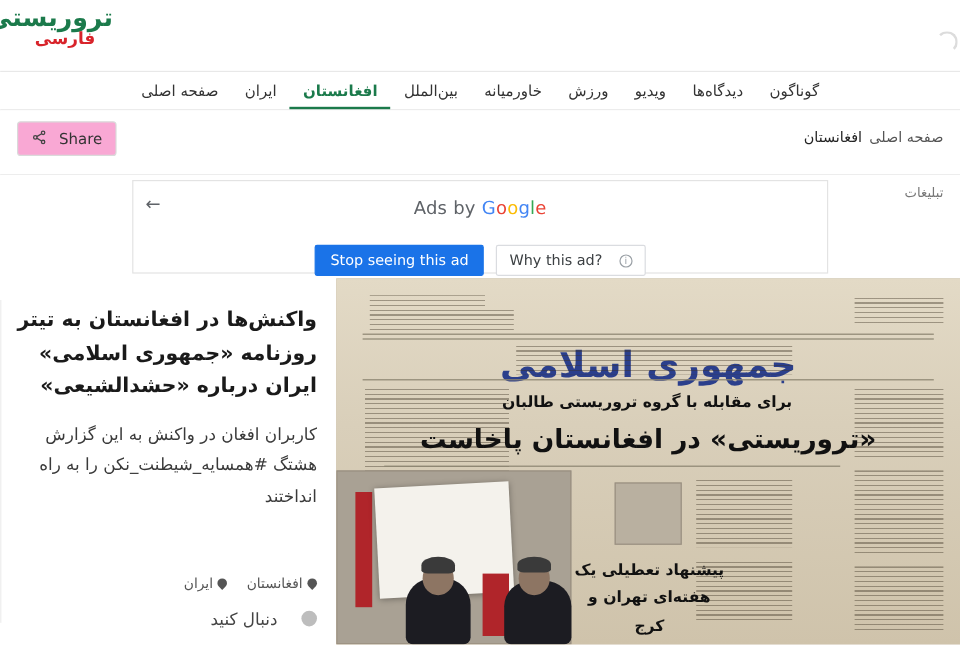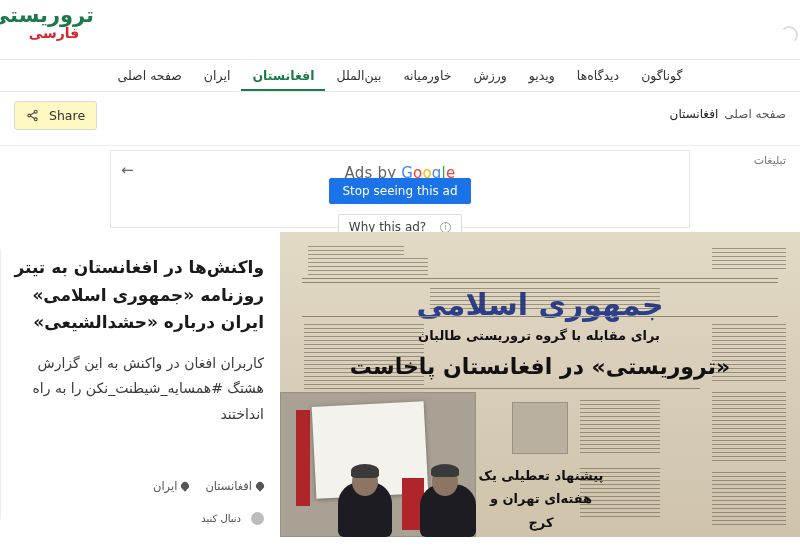--- a/index.html
+++ b/index.html
@@ -102,28 +102,28 @@
     align-items: center;
   }
   .breadcrumb .crumb { cursor: pointer; }
   .breadcrumb .crumb.current { color: #222; }
   .share-btn {
     position: absolute;
     left: 14px;
     top: 9px;
     display: flex;
     flex-direction: row;
-    align-items: center;
+    align-items: flex-start;
     gap: 10px;
     border: 1px solid #dadada;
     border-radius: 3px;
     padding: 6px 11px;
     font-size: 12.5px;
     color: #333;
-    background: #fef9c3;
+    background: #f9a8d4;
     cursor: pointer;
   }
   .share-icon svg { display: block; }
 
   .watermark {
     position: absolute;
     top: 74px;
     left: 770px;
     transform: rotate(90deg);
     transform-origin: left top;
@@ -174,24 +174,24 @@
     color: #5f6368;
     letter-spacing: 0.2px;
     direction: ltr;
   }
   .ads-by .g-b { color: #4285f4; }
   .ads-by .g-o { color: #ea4335; }
   .ads-by .g-y { color: #fbbc05; }
   .ads-by .g-g { color: #34a853; }
   .ad-buttons {
     position: absolute;
-    top: 27px;
+    top: 53px;
     left: 0; right: 0;
     display: flex;
-    flex-direction: column;
+    flex-direction: row;
     justify-content: center;
     align-items: center;
     gap: 10px;
     direction: ltr;
   }
   .btn-stop {
     background: #1a73e8;
     color: #fff;
     font-size: 12px;
     padding: 5px 12px;
@@ -278,23 +278,23 @@
     border-radius: 50% 50% 50% 0;
     transform: rotate(-45deg);
     display: inline-block;
   }
   .follow-row {
     position: absolute;
     bottom: 12px;
     right: 16px;
     display: flex;
     flex-direction: row;
-    align-items: center;
-    gap: 10px;
-    font-size: 10px;
+    align-items: flex-start;
+    gap: 20px;
+    font-size: 14px;
     color: #444;
     cursor: pointer;
   }
   .follow-dot {
     width: 13px; height: 13px;
     border-radius: 50%;
     background: #bdbdbd;
     display: inline-block;
   }
   .art-divider {

